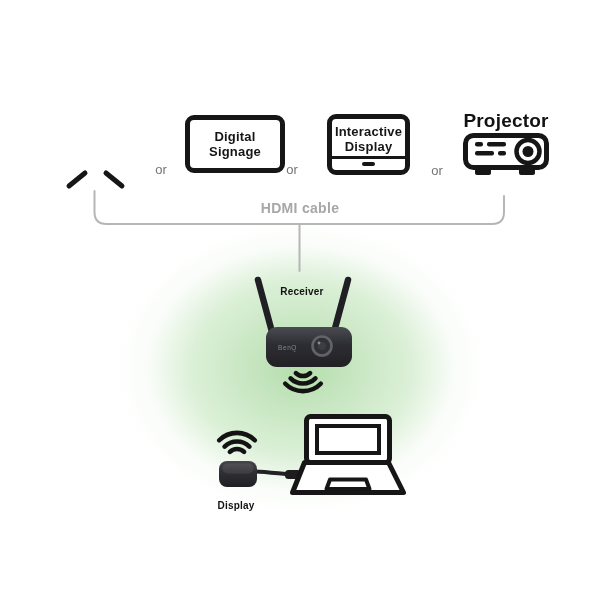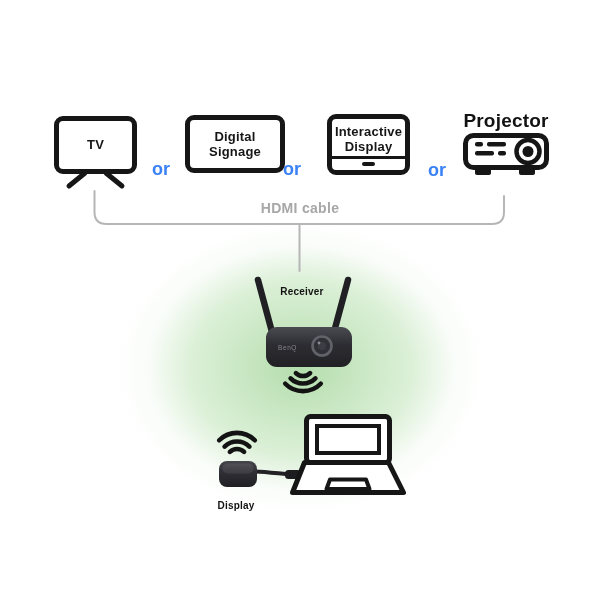--- a/index.html
+++ b/index.html
@@ -26,21 +26,21 @@
   }
   .dev-label {
     font-weight:700; font-size:13px; line-height:1.18; letter-spacing:.2px; color:#161616;
   }
   .tv  { left:54px;  top:116px; width:83px; height:58px; }
   .ds  { left:185px; top:115px; width:100px; height:58px; }
   .idp { left:327px; top:114px; width:83px; height:61px; padding-bottom:11px; }
   .idp-bar { position:absolute; left:0; right:0; bottom:0; height:11px; border-top:3px solid #161616; }
   .idp-dash { width:13px; height:4px; background:#161616; border-radius:2px; margin:2.5px auto 0; }
 
-  .or-label { position:absolute; transform:translate(-50%,-50%); font-size:18px; font-weight:700; color:#3b82f6; }
+  .or-label { position:absolute; transform:translate(-50%,-50%); font-size:13px; font-weight:400; color:#737373; }
 
   .proj-label, .section-label {
     position:absolute; transform:translate(-50%,-50%);
     font-weight:700; color:#121212; letter-spacing:.2px; white-space:nowrap;
   }
   .proj-label { font-size:19px; }
   .section-label { font-size:10px; }
 
   .hdmi-label {
     position:absolute; left:300px; top:208px; transform:translate(-50%,-50%);
@@ -53,23 +53,20 @@
 <div class="canvas">
 
   <div class="glow"></div>
 
   <svg class="linework" style="left:0;top:0" width="600" height="600" viewBox="0 0 600 600">
     <path d="M94.5 191 V212 Q94.5 224 106.5 224 H492 Q504 224 504 212 V196" fill="none" stroke="#b6b6b6" stroke-width="2" stroke-linecap="round"></path>
     <path d="M299.5 224 V271" fill="none" stroke="#b6b6b6" stroke-width="2" stroke-linecap="round"></path>
   </svg>
   <div class="hdmi-label">HDMI cable</div>
 
-  <div class="dev-box tv">
-    <span class="dev-label">TV</span>
-  </div>
   <svg style="left:54px;top:170px" width="83" height="20" viewBox="0 0 83 20">
     <path d="M31 3 L15 16 M52 3 L68 16" stroke="#161616" stroke-width="5" stroke-linecap="round" fill="none"></path>
   </svg>
 
   <span class="or-label" style="left:161px;top:169px">or</span>
 
   <div class="dev-box ds">
     <span class="dev-label">Digital Signage</span>
   </div>
 

